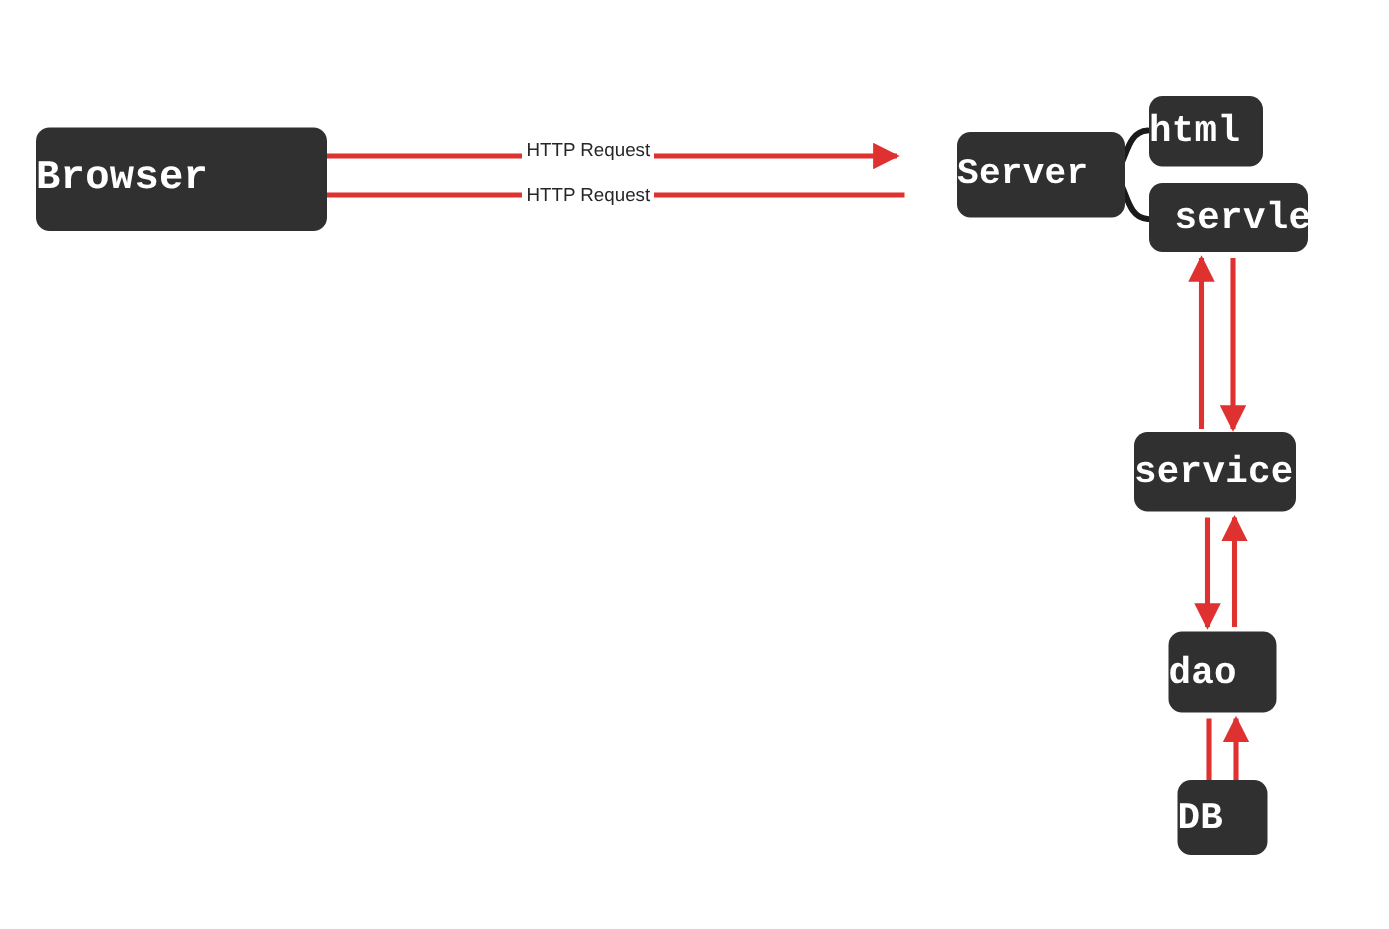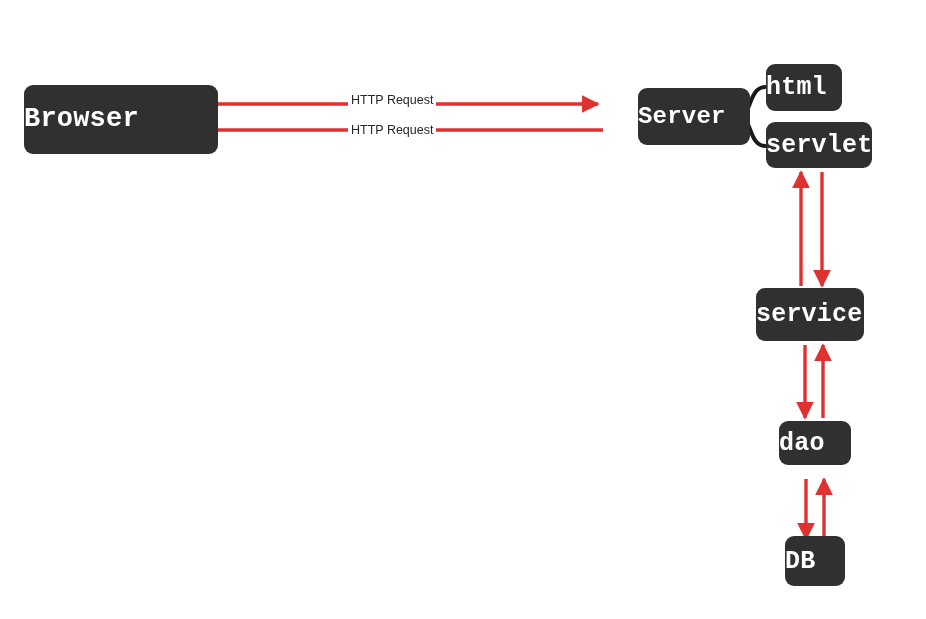--- a/index.html
+++ b/index.html
@@ -83,33 +83,33 @@
   </div>
 
   <div class="node" id="node-server" style="left:606px; top:88px; width:112px; height:57px; font-size:24px;margin-left:32px;">
     <span>Server</span>
   </div>
 
   <div class="node" id="node-html" style="left:766px; top:64px; width:76px; height:47px; font-size:25px;">
     <span>html</span>
   </div>
 
-  <div class="node" id="node-servlet" style="left:766px; top:122px; width:106px; height:46px; font-size:25px;">
+  <div class="node" id="node-servlet" style="left:766px; top:122px; width:106px; height:46px; font-size:25px;padding-left:17px;">
     <span>servlet</span>
   </div>
 
   <div class="node" id="node-service" style="left:756px; top:288px; width:108px; height:53px; font-size:25px;">
     <span>service</span>
   </div>
 
-  <div class="node" id="node-dao" style="left:779px; top:421px; width:72px; height:44px; font-size:25px;">
+  <div class="node" id="node-dao" style="left:779px; top:421px; width:72px; height:54px; font-size:25px;">
     <span>dao</span>
   </div>
 
-  <div class="node" id="node-db" style="left:785px; top:536px; width:60px; height:50px; font-size:25px;">
+  <div class="node" id="node-db" style="left:785px; top:520px; width:60px; height:50px; font-size:25px;">
     <span>DB</span>
   </div>
 
   <div class="edge-label" style="left:348px; top:94px;">HTTP Request</div>
 
   <div class="edge-label" style="left:348px; top:124px;">HTTP Request</div>
 
 </div>
 
 </body></html>

